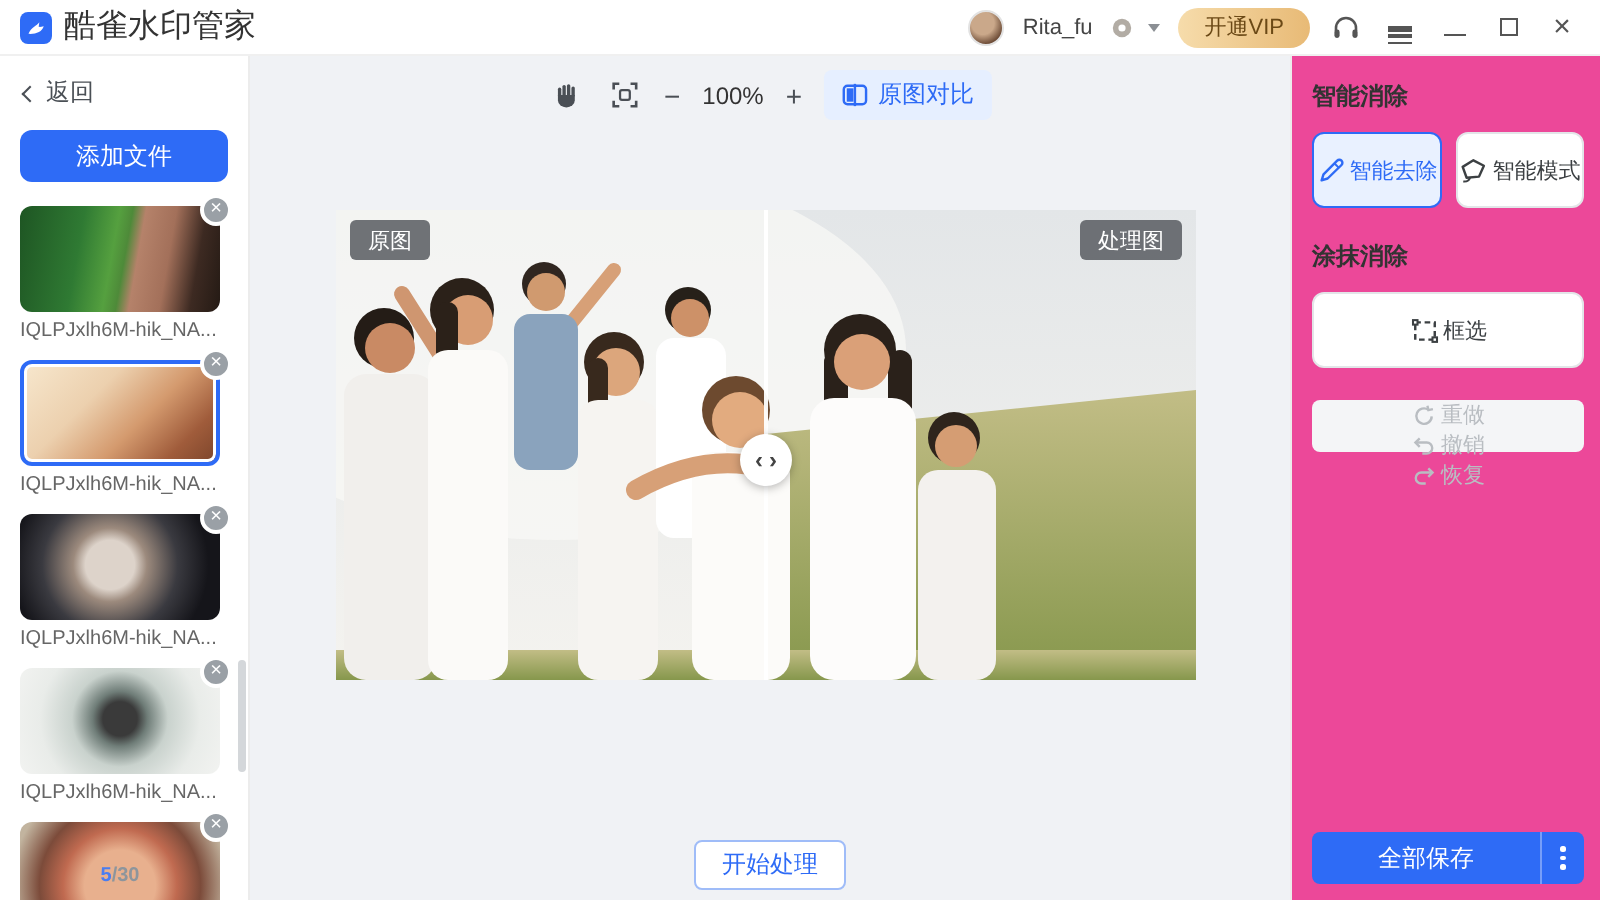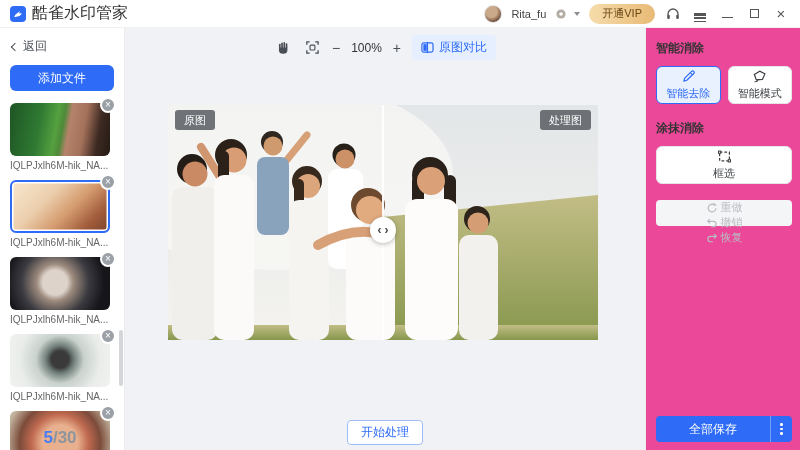--- a/index.html
+++ b/index.html
@@ -28,21 +28,21 @@
   .sidebar { width:125px; background:#fff; border-right:1px solid #ececec; position:relative; padding-top:8px; flex:0 0 auto; }
   .back-row { display:flex; align-items:center; gap:5px; padding:2px 12px 6px; color:#4a4f55; font-size:12px; cursor:pointer; }
   .chev-left { width:6px; height:6px; border-left:1.5px solid #4a4f55; border-bottom:1.5px solid #4a4f55; transform:rotate(45deg); }
   .add-btn { display:block; margin:4px auto 12px; width:104px; height:26px; background:#2e6bf6; color:#fff; border:none; border-radius:6px; font-size:12px; cursor:pointer; }
   .thumb-list { padding-left:10px; }
   .thumb-item { width:100px; margin-bottom:9px; position:relative; cursor:pointer; }
   .thumb-img { width:100px; height:53px; border-radius:6px; position:relative; background:#ddd; overflow:hidden; }
   .thumb-item.selected .thumb-img { border:2px solid #2e6bf6; box-shadow:inset 0 0 0 1.5px #fff; }
   .thumb-name { font-size:10px; color:#666; margin-top:4px; white-space:nowrap; overflow:hidden; width:100px; }
   .close-dot { position:absolute; top:-6px; right:-6px; width:16px; height:16px; border-radius:50%; background:#9aa0a6; border:2px solid #fff; color:#fff; font-size:10px; line-height:11px; text-align:center; z-index:2; cursor:pointer; }
-  .wm-overlay { position:absolute; left:50%; top:50%; transform:translate(-50%,-50%); font-size:17px; font-weight:bold; color:#8d959c; }
+  .wm-overlay { position:absolute; left:50%; top:50%; transform:translate(-50%,-50%); font-size:10px; font-weight:bold; color:#8d959c; }
   .wm-overlay .cur { color:#4a7df0; }
   .v-leaf-portrait { background:linear-gradient(100deg,#1e5523 0%,#2f7a33 30%,#55a03f 46%,#4e8a39 52%,#b5826a 58%,#a3705a 72%,#3d2a22 86%,#241a14 100%); }
   .v-warm-portrait { background:linear-gradient(135deg,#f7e7cd 0%,#ecd0ae 35%,#d49a6e 60%,#a05c3b 82%,#7d452b 100%); }
   .v-gray-hair-portrait { background:radial-gradient(circle at 45% 48%,#ddd3ca 0 20%,#9c8a7d 30%,#3a3a40 55%,#15151a 80%); }
   .v-camera-portrait { background:radial-gradient(circle at 50% 48%,#3a3a3a 0 15%,#6f7d78 24%,#c9d2cd 42%,#e9ece9 70%,#f2f3f1); }
   .v-smiling-portrait { background:radial-gradient(circle at 50% 60%,#e8b08e 0 30%,#c06a50 48%,#7c4b3a 68%,#c2b49f 92%); }
   .side-scrollbar { position:absolute; right:1px; top:302px; width:4px; height:56px; border-radius:2px; background:#d4d7da; cursor:pointer; }
 
   
   .canvas { flex:1; background:#f0f2f5; position:relative; }
@@ -57,21 +57,21 @@
   .img-badge { position:absolute; top:5px; background:rgba(92,96,100,.88); color:#fff; font-size:11px; padding:2.5px 9px; border-radius:3px; z-index:3; }
   .badge-orig { left:7px; } .badge-proc { right:7px; }
   .divider { position:absolute; left:50%; top:0; bottom:0; width:2px; margin-left:-1px; background:rgba(255,255,255,.95); z-index:2; }
   .handle { position:absolute; left:50%; top:112px; transform:translateX(-50%); width:26px; height:26px; border-radius:50%; background:#fff; box-shadow:0 1px 5px rgba(0,0,0,.28); display:flex; align-items:center; justify-content:center; gap:3px; color:#444; font-size:12px; font-weight:bold; z-index:3; cursor:ew-resize; }
   .process-btn { position:absolute; left:50%; bottom:5px; transform:translateX(-50%); width:76px; height:25px; background:#fff; border:1px solid #9fbcf8; border-radius:4px; color:#2e6bf6; font-size:12px; cursor:pointer; }
 
   
   .panel { width:155px; background:#ec4899; border-left:1px solid #ececec; padding:12px 8px 0 10px; position:relative; flex:0 0 auto; }
   .sec-title { font-size:12px; font-weight:bold; color:#333; margin-bottom:9px; }
   .tool-grid { display:flex; gap:7px; margin-bottom:16px; }
-  .tool-btn { flex:1; height:38px; border:1px solid #e3e5e8; border-radius:6px; background:#fff; display:flex; flex-direction:column; align-items:center; justify-content:center; gap:2px; font-size:11px; color:#3c4043; cursor:pointer; }
+  .tool-btn { flex:1; height:38px; border:1px solid #e3e5e8; border-radius:6px; background:#fff; display:flex; align-items:center; justify-content:center; gap:2px; font-size:11px; color:#3c4043; cursor:pointer; }
   .tool-btn.active { background:#e9f1ff; border-color:#2e6bf6; color:#2e6bf6; }
   .history { display:flex; align-items:center; justify-content:space-between; background:#f4f5f7; border-radius:4px; height:26px; padding:0 8px; color:#b9bdc2; font-size:11px;flex-direction:column; }
   .hist-item { display:flex; align-items:center; gap:3px; cursor:default; }
   .save-btn { position:absolute; left:10px; right:8px; bottom:8px; height:26px; background:#2e6bf6; border:none; border-radius:4px; color:#fff; display:flex; align-items:center; padding:0; cursor:pointer; }
   .save-label { flex:1; text-align:center; font-size:12px; }
   .save-kebab { width:22px; height:100%; border-left:1px solid rgba(255,255,255,.35); display:flex; flex-direction:column; align-items:center; justify-content:center; gap:2px; cursor:pointer; }
   .save-kebab i { width:2.5px; height:2.5px; border-radius:50%; background:#fff; display:block; }
 </style>
 </head>
 <body>

